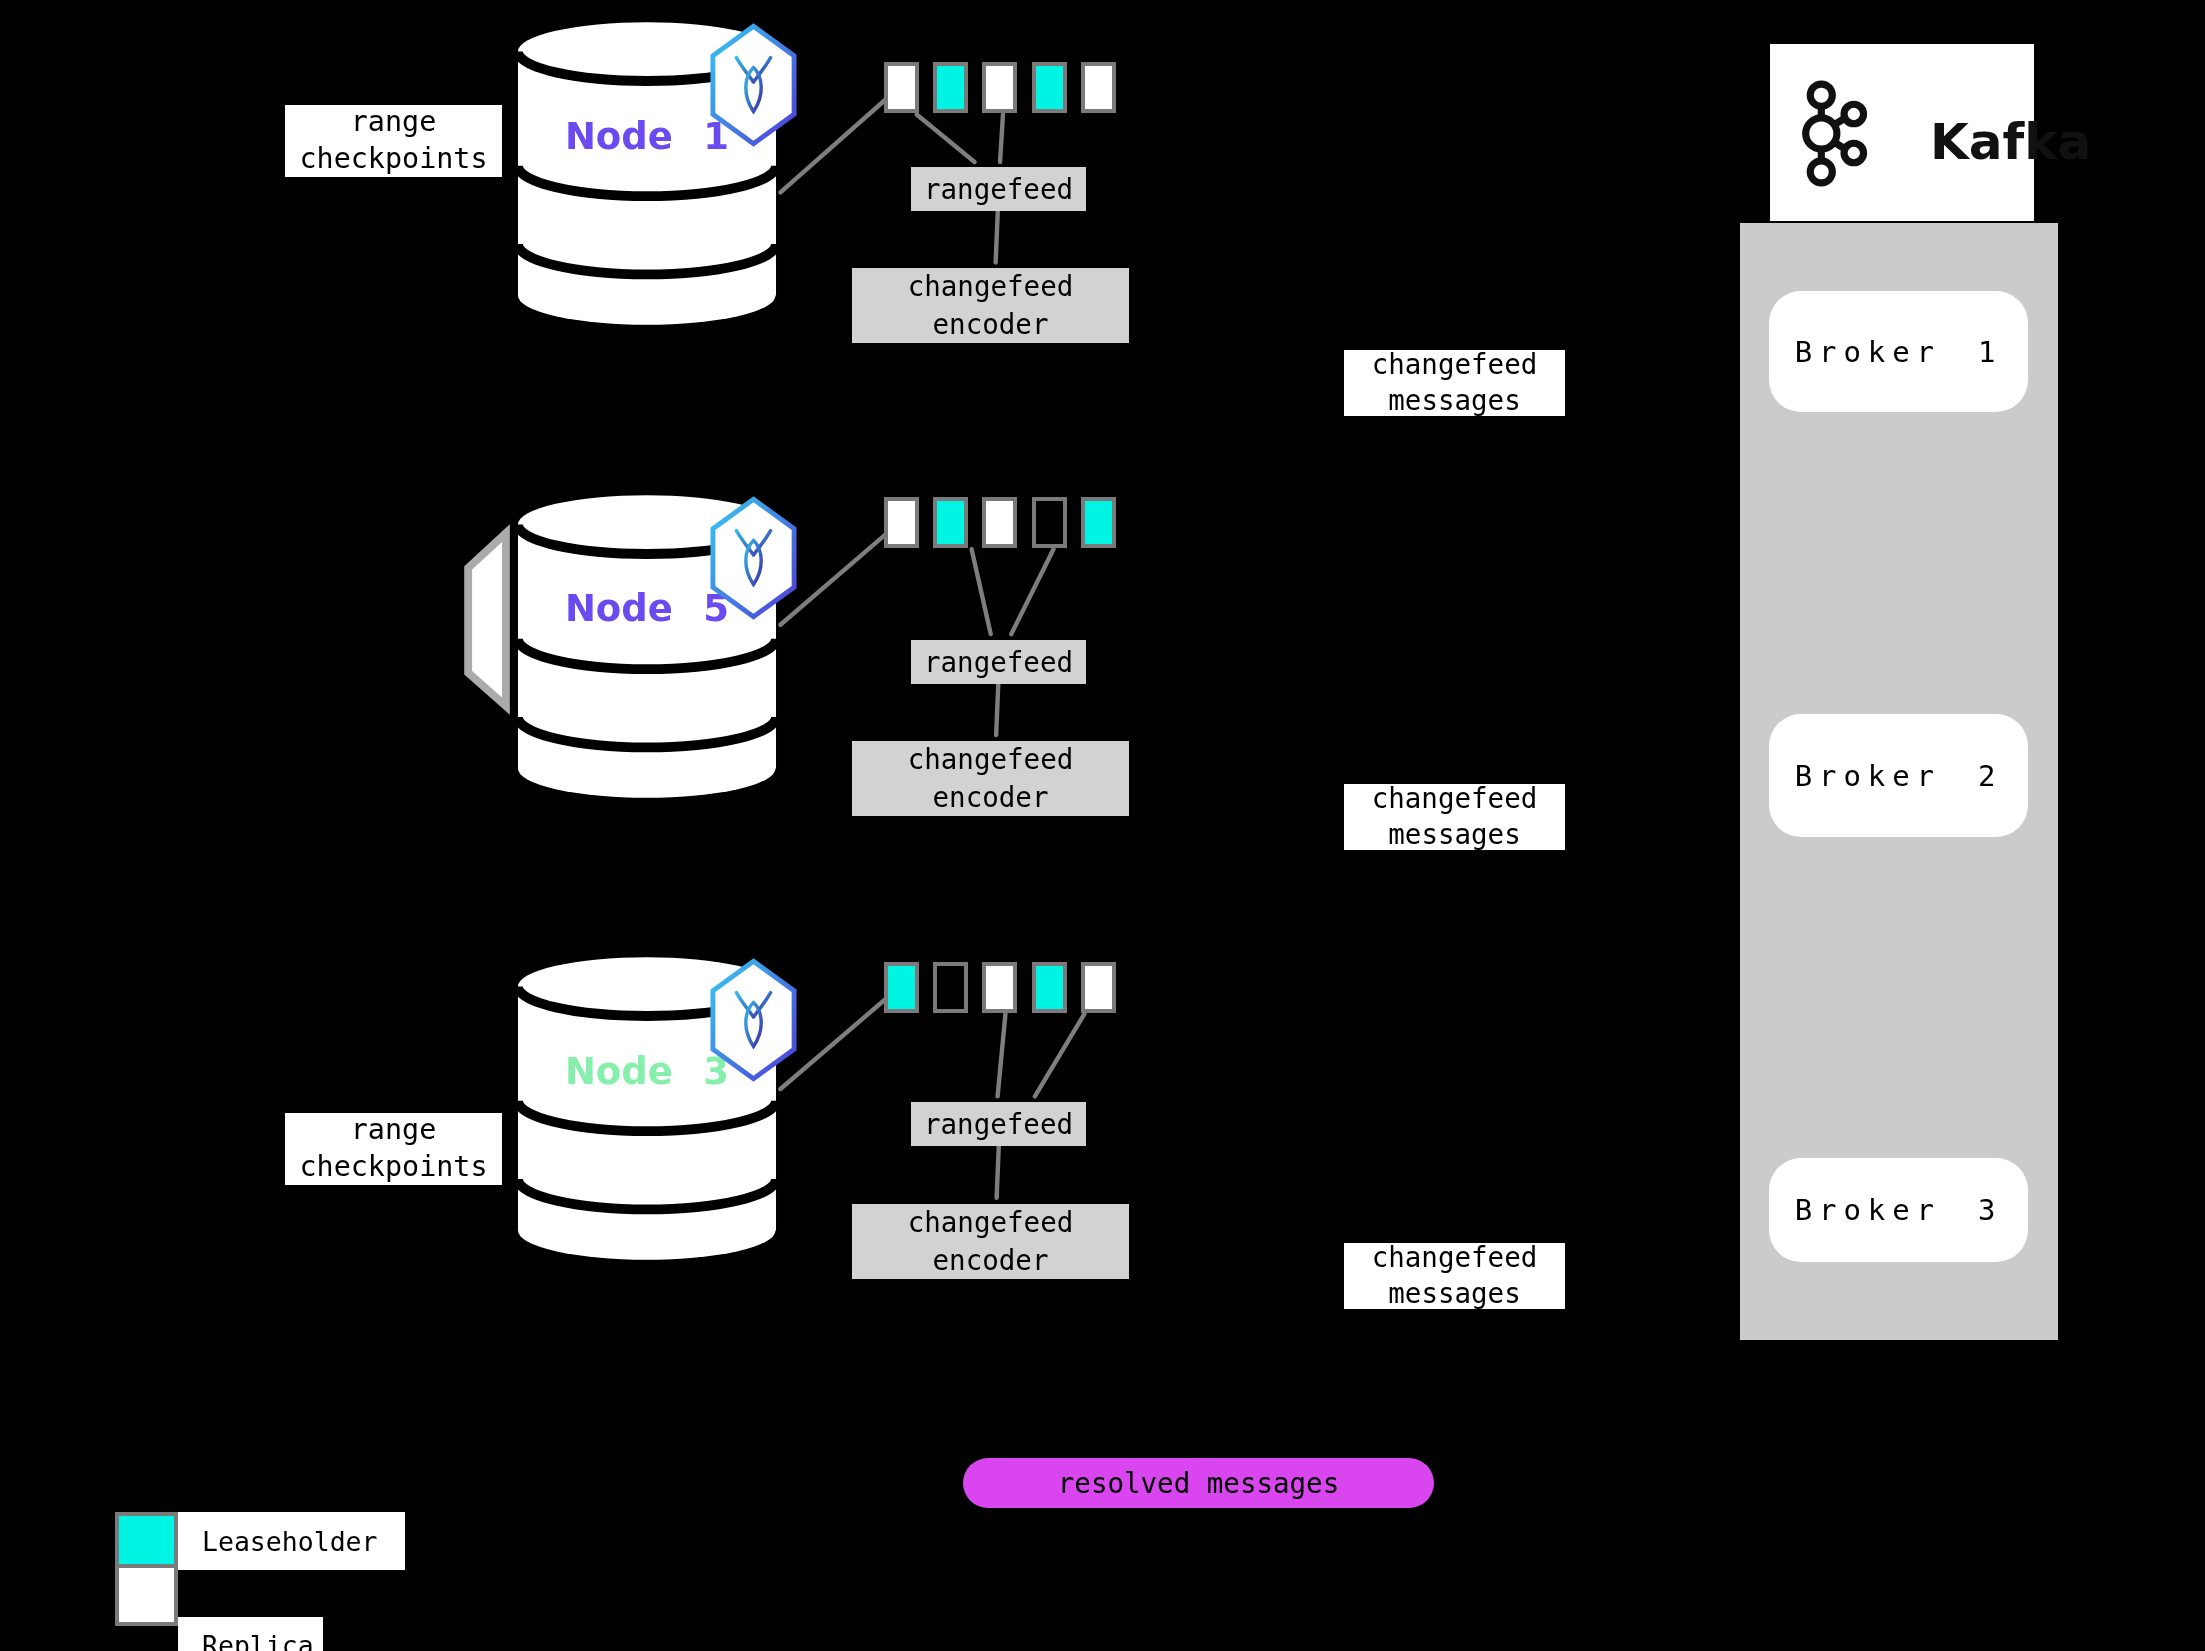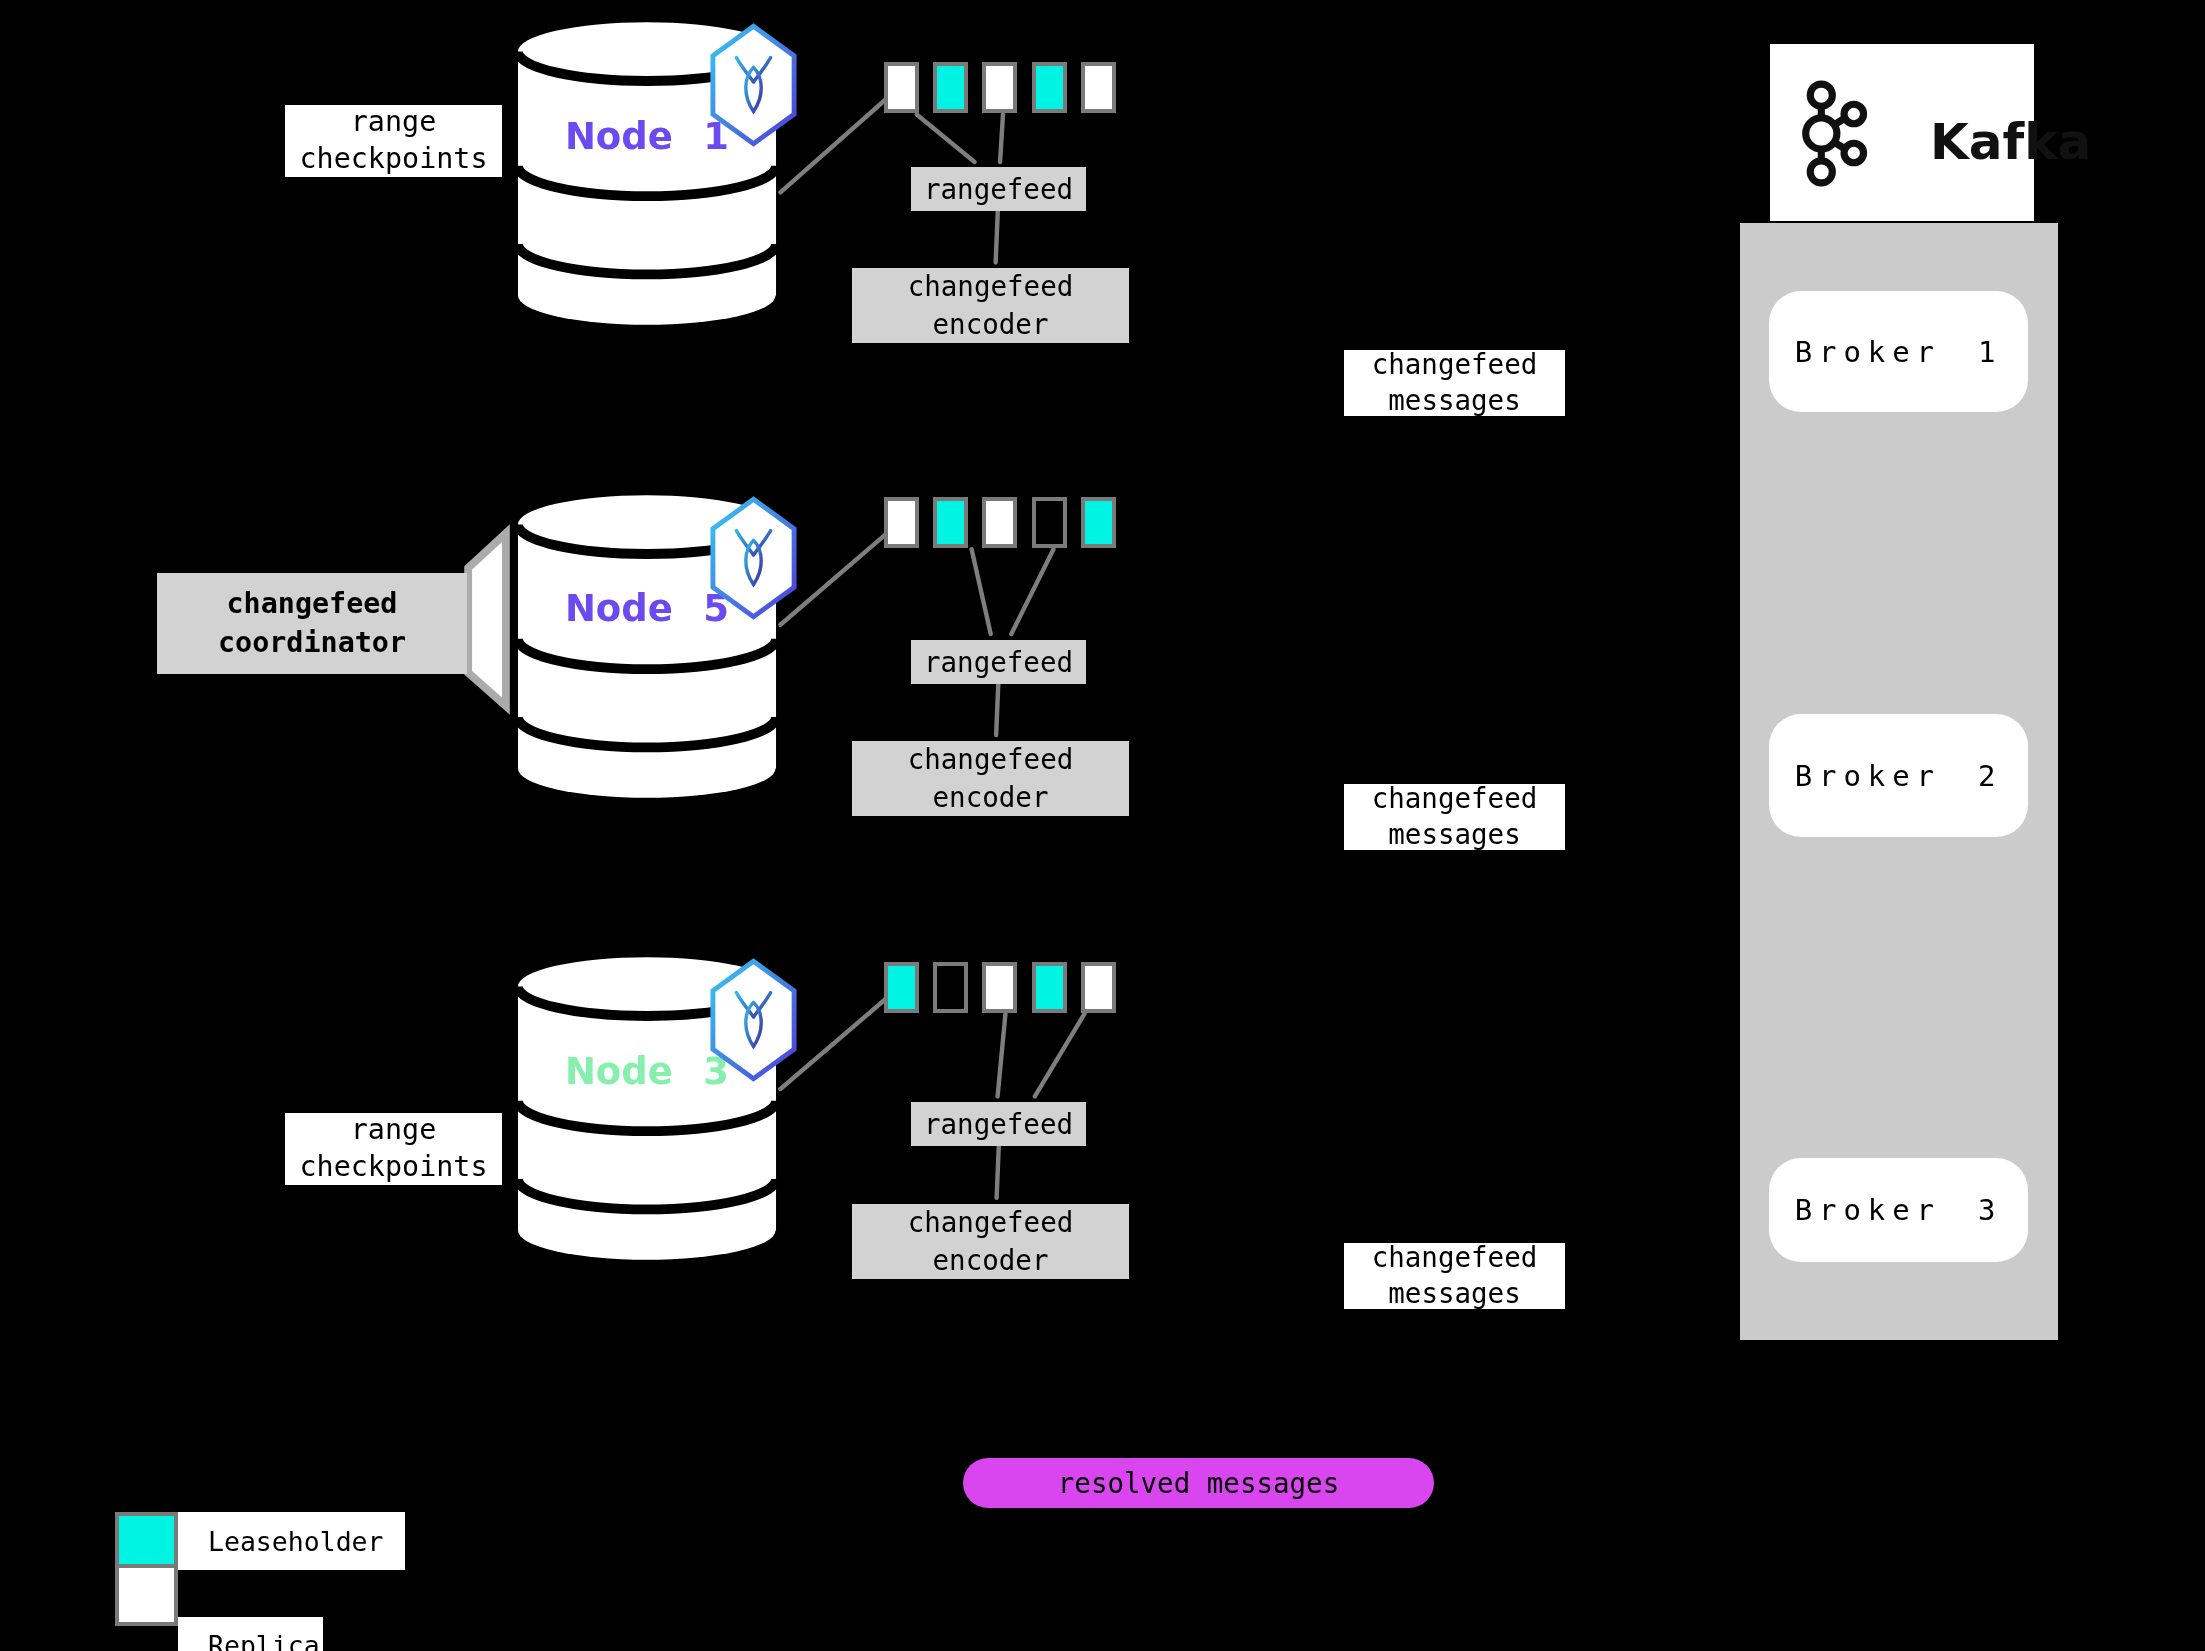--- a/index.html
+++ b/index.html
@@ -20,21 +20,21 @@
               font-weight:bold;font-size:37px;color:#6B4AF0;word-spacing:17.6px;}
   .ranges{position:absolute;display:flex;gap:14.2px;}
   .range-square{width:35px;height:51px;border:4.9px solid #7A7A7A;box-sizing:border-box;}
   .kafka-logo-box{background:#fff;}
   .kafka-word{position:absolute;font-family:"DejaVu Sans","Liberation Sans",sans-serif;
               font-weight:bold;font-size:50px;color:#111;display:flex;align-items:center;margin-left:48px;}
   .panel{position:absolute;background:#CBCBCB;}
   .broker{background:#fff;border-radius:32px;font-size:29px;letter-spacing:6.9px;word-spacing:12.7px;}
   .pill{background:#d946ef;border-radius:28.4px;font-size:27.5px;}
   .legend-swatch{position:absolute;border:4.9px solid #7A7A7A;box-sizing:border-box;}
-  .legend-label{background:#fff;font-size:26.5px;justify-content:flex-start;padding-left:30px;text-align:left;}
+  .legend-label{background:#fff;font-size:26.5px;justify-content:flex-start;padding-left:24px;text-align:left;}
   .band{fill:none;stroke:#000;stroke-width:20;}
   .crdb{fill:none;stroke:url(#crdbgrad);stroke-width:7;stroke-linecap:round;}
   .kline{fill:none;stroke:#111;stroke-width:11;}
   .conn{stroke:#7E7E7E;stroke-width:9;fill:none;stroke-linecap:round;}
 </style>
 </head>
 <body>
 
 <div id="stage" style="background: rgb(0, 0, 0);">
 
@@ -95,21 +95,20 @@
       <div class="range-square" style="background: rgb(0, 244, 228); border-color: rgb(122, 122, 122);"></div>
       <div class="range-square" style="background: rgb(255, 255, 255); border-color: rgb(122, 122, 122);"></div>
     </div>
 
   <div class="box gray-box rangefeed" style="left:911px;top:160px;width:175px;height:44px;">rangefeed</div>
 
   <div class="box gray-box encoder" style="left:852px;top:261px;width:277px;height:75px;">changefeed encoder</div>
 
   <div class="box messages" style="left:1344px;top:350px;width:221px;height:66px;">changefeed messages</div>
 
-  <div class="box gray-box coordinator" style="left:157px;top:566px;width:310px;height:101px;">changefeed coordinator</div>
 
   <svg class="abs" style="left:517px;top:494px" width="260" height="305" viewBox="0 0 531 622">
     <ellipse cx="265" cy="560" rx="263" ry="60" fill="#fff"></ellipse>
     <rect x="2" y="62" width="527" height="498" fill="#fff"></rect>
     <ellipse cx="265" cy="62" rx="263" ry="60" fill="#fff"></ellipse>
     <path class="band" d="M2,62 A263,60 0 0 0 529,62"></path>
     <path class="band" d="M2,295 A263,62 0 0 0 529,295"></path>
     <path class="band" d="M2,455 A263,62 0 0 0 529,455"></path>
   </svg>
   <div class="node-label" style="left: 517px; top: 587px; color: rgb(107, 74, 240);">Node 5</div>

